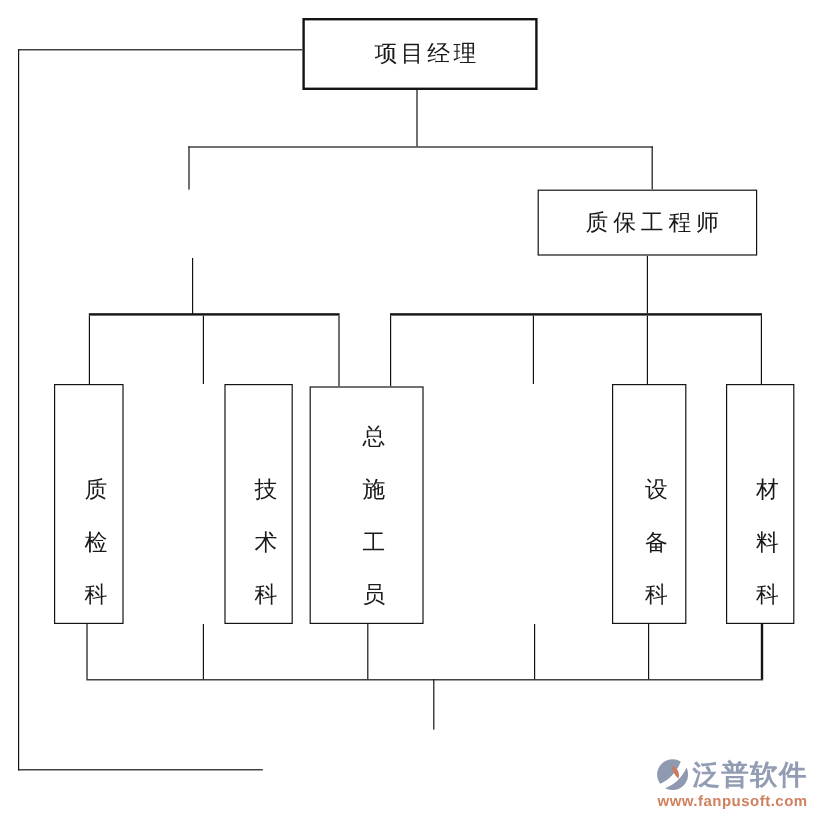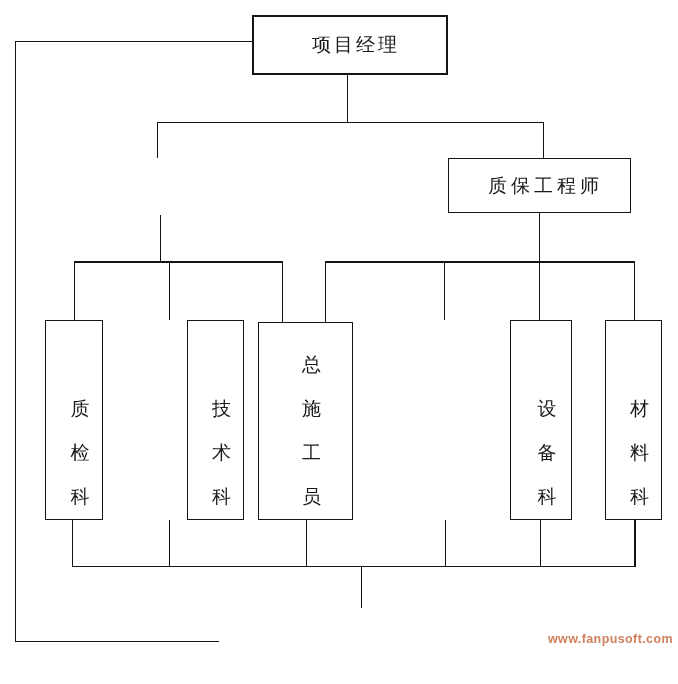--- a/index.html
+++ b/index.html
@@ -117,16 +117,24 @@
   <div class="node vert" style="left:510px;top:320px;width:62px;height:200px;">
     <span class="vlabel">设备科</span>
   </div>
 
   <div class="node vert" style="left:605px;top:320px;width:57px;height:200px;">
     <span class="vlabel">材料科</span>
   </div>
 
 
   <div class="watermark">
+    <div class="wm-row">
+      <svg class="wm-logo" viewBox="0 0 36 36">
+        <circle cx="18" cy="18" r="16" fill="#8f9ab1"></circle>
+        <path d="M4 28 C14 24 23 15 27 3 L33 9 C28 22 18 30 7 33 Z" fill="#ffffff"></path>
+        <path d="M17 9 C23 11 26 16 24 22 C20 19 18 14 17 9 Z" fill="#cc7a5d"></path>
+      </svg>
+      <span class="wm-brand">泛普软件</span>
+    </div>
     <div class="wm-url">www.fanpusoft.com</div>
   </div>
 
 </div>
 
 </body></html>

